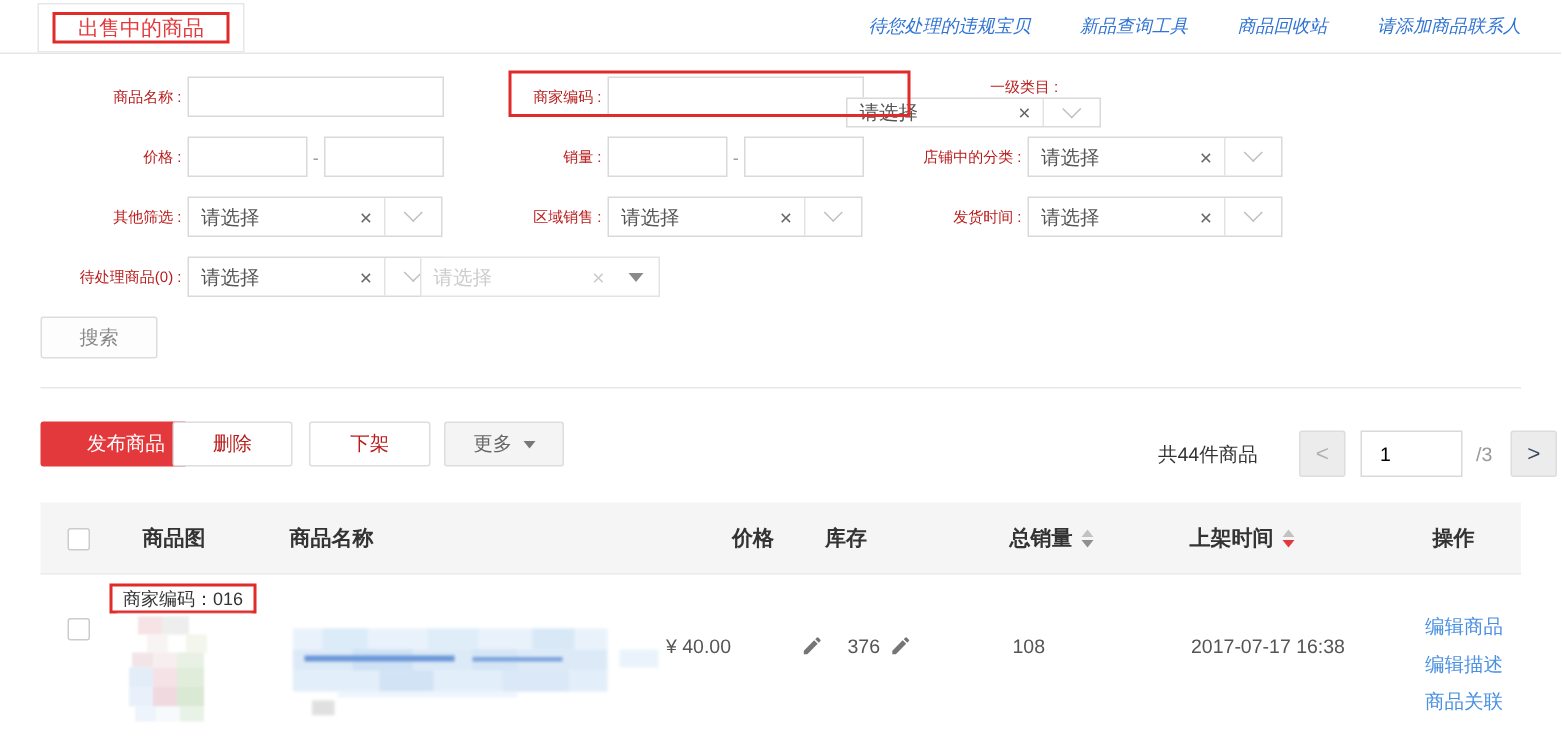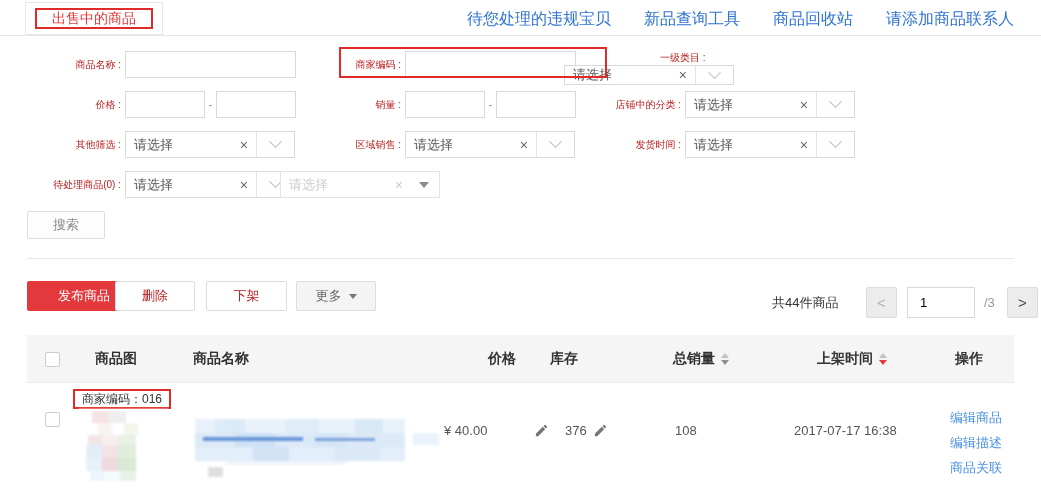--- a/index.html
+++ b/index.html
@@ -14,21 +14,21 @@
   .tab-box {
     position:absolute; left:25px; top:2px; width:138px; height:33px;
     background:#fff; border:1px solid #e7e7e7; display:flex; align-items:center; justify-content:center;
     color:var(--accent-red); font-size:14px; cursor:pointer;
   }
   .tab-annotation {
     position:absolute; left:9px; top:5px; right:9px; bottom:5px;
     border:2px solid var(--annotation-red); pointer-events:none;
   }
   .top-links { position:absolute; top:9px; right:27px; display:flex; gap:33px; }
-  .top-links a { color:var(--link-blue); font-size:16px; text-decoration:none; cursor:pointer; white-space:nowrap; }
+  .top-links a { color:var(--link-blue); font-size:12px; text-decoration:none; cursor:pointer; white-space:nowrap;font-style:italic; }
   
   .field { position:absolute; height:27px; display:flex; align-items:center; }
   .flabel { display:inline-block; text-align:right; color:#b91c1c; font-size:10px; margin-right:4px; white-space:nowrap; }
   .w1 .flabel { width:119px; }
   .w2 .flabel { width:121px; }
   .w3 .flabel { width:117px; }
   .txt-input {
     width:171px; height:27px; border:1px solid #d9d9d9; background:#fff;
     font-size:13px; padding:0 8px; color:#333; outline:none; font-family:inherit;
   }
@@ -245,21 +245,21 @@
       <span class="th" style="left:166px;">商品名称</span>
       <span class="th" style="left:461px;">价格</span>
       <span class="th" style="left:523px;">库存</span>
       <span class="th" style="left:646px;">
         <span>总销量</span>
         <span class="sorter">
             <i class="up"></i>
             <i class="down"></i>
           </span>
       </span>
-      <span class="th" style="left:790px;">
+      <span class="th" style="left:766px;">
         <span>上架时间</span>
         <span class="sorter">
             <i class="up"></i>
             <i class="down red"></i>
           </span>
       </span>
       <span class="th" style="left:928px;">操作</span>
     </div>
 
     <div>

